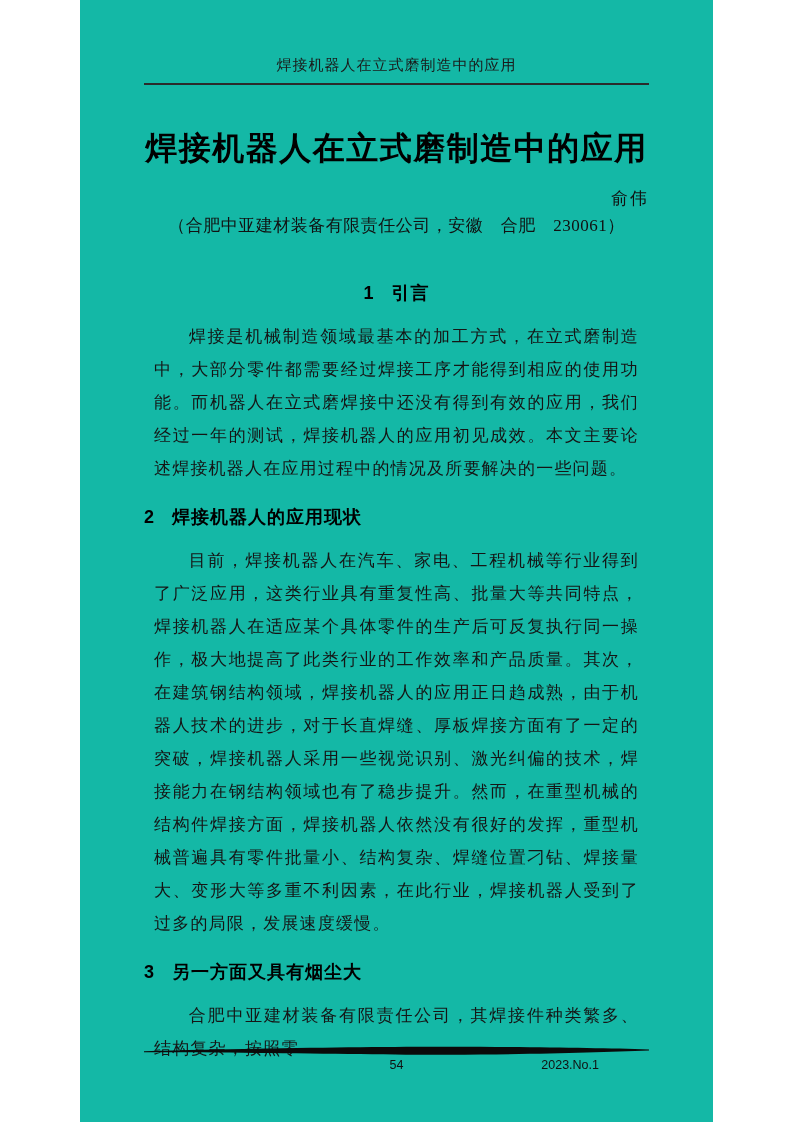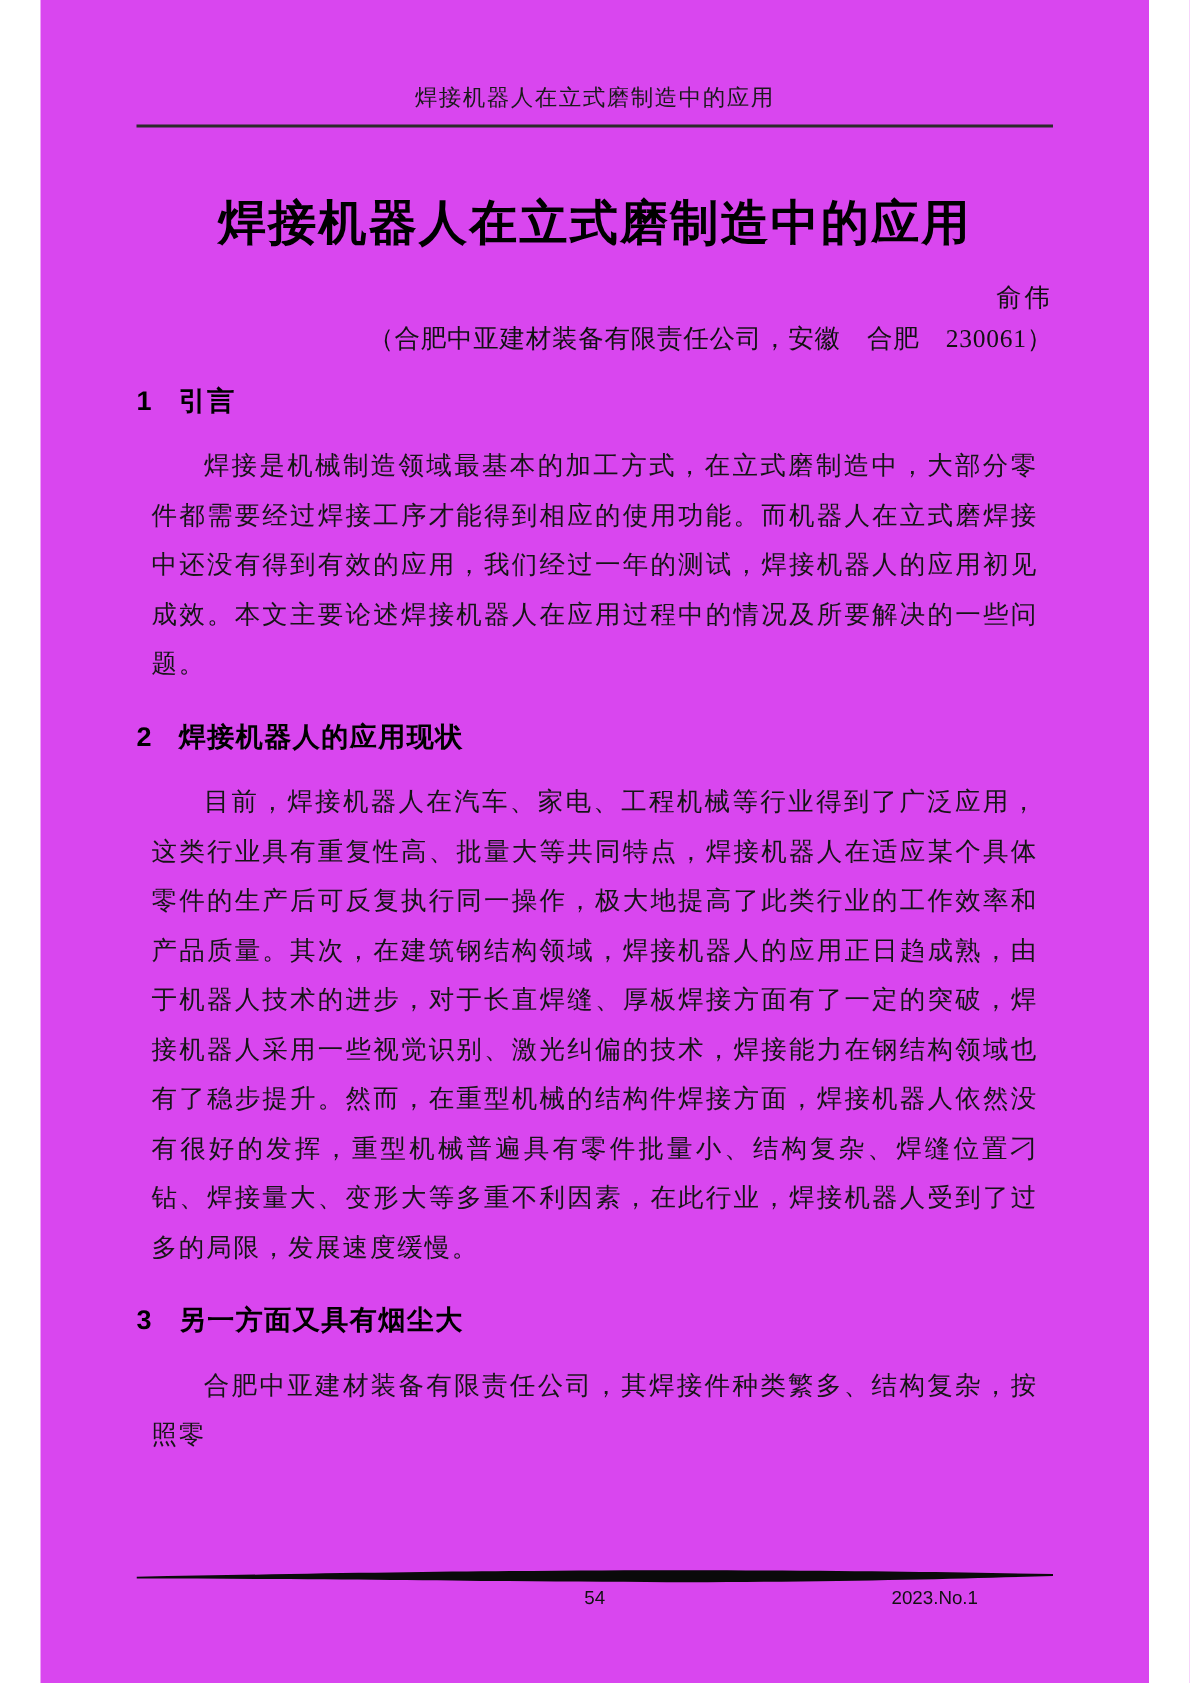--- a/index.html
+++ b/index.html
@@ -3,24 +3,24 @@
 <meta charset="utf-8">
 <title>Document</title>
 <style>
   html, body {
     margin: 0;
     padding: 0;
     background: #ffffff;
   }
   .page {
     position: relative;
-    width: 739px;
+    width: 633px;
     height: 1122px;
     margin: 0 auto;
-    background: #d946ef;
+    background: #14b8a6;
     color: #111111;
     overflow: hidden;
     font-family: "Liberation Serif", "DejaVu Serif", serif;
     text-decoration: underline;
   }
   .content {
     position: absolute;
     left: 64px;
     right: 64px;
     top: 0;
@@ -48,35 +48,36 @@
     color: #000000;
   }
   .author {
     margin-top: 16px;
     text-align: right;
     font-size: 17px;
     letter-spacing: 2px;
   }
   .affiliation {
     margin-top: 4px;
-    text-align: right;
+    text-align: center;
     font-size: 17px;
     letter-spacing: 0.5px;
   }
   .sec-head {
     font-family: "Liberation Sans", "DejaVu Sans", sans-serif;
     font-size: 18px;
     font-weight: 700;
     line-height: 33px;
     letter-spacing: 1px;
     margin: 16px 0 2px 0;
     color: #000000;
   }
   .sec-head.first {
-    margin-top: 14px;
+    margin-top: 40px;
+    text-align: center;
   }
   .sec-head .num {
     display: inline-block;
     margin-right: 0.95em;
   }
   .body-p {
     margin: 10px;
     font-size: 17px;
     line-height: 33px;
     letter-spacing: 1.2px;

